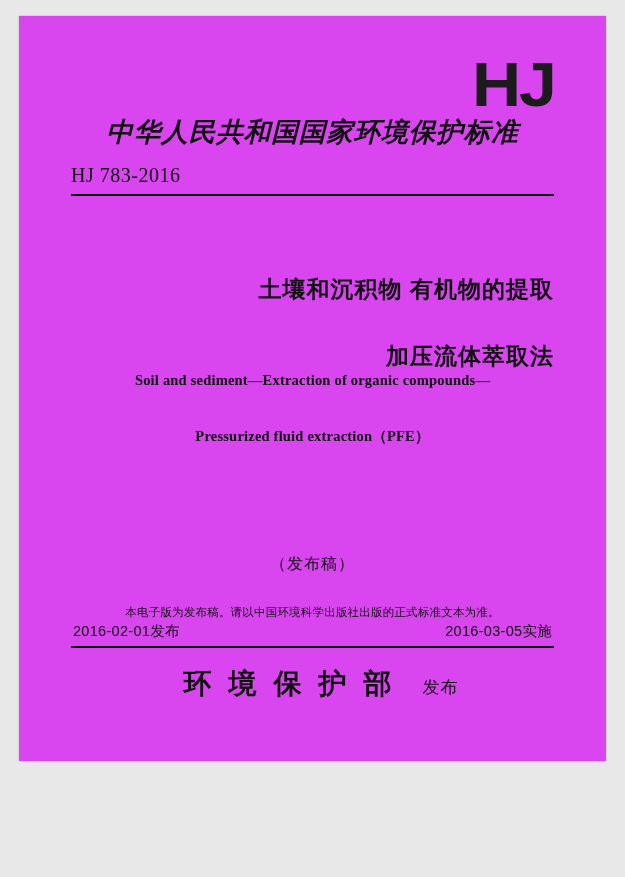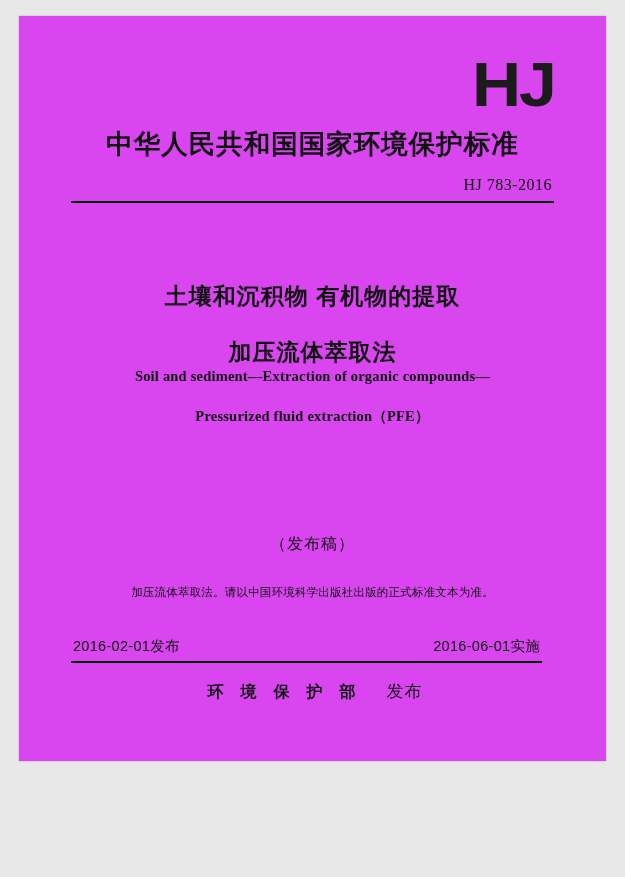--- a/index.html
+++ b/index.html
@@ -45,59 +45,59 @@
     display: inline-block;
     transform: scaleX(1.08);
   }
   .std-title {
     text-align: center;
     font-family: "Liberation Sans", sans-serif;
     font-weight: bold;
     font-size: 26.5px;
     letter-spacing: 1px;
     color: #111;
-    margin-top: 12px;
+    font-style: italic;
   }
   .std-code {
-    text-align: right;
+    text-align: left;
     font-family: "Liberation Serif", serif;
-    font-size: 16px;
+    font-size: 20px;
     letter-spacing: 0.5px;
     color: #111;
     margin-top: 14px;
     padding-right: 2px;
   }
   .rule {
     border: 0;
     border-top: 2px solid #000;
     margin: 7px 0 0 0;
   }
 
   
   .doc-title-cn {
-    text-align: center;
+    text-align: right;
     font-family: "Liberation Sans", sans-serif;
     font-weight: bold;
     font-size: 23px;
     color: #111;
     letter-spacing: 1px;
   }
   .doc-title-cn.l1 { margin-top: 78px; }
-  .doc-title-cn.l2 { margin-top: 25px; }
+  .doc-title-cn.l2 { margin-top: 36px; }
 
   .doc-title-en {
     text-align: center;
     font-family: "Liberation Serif", serif;
     font-weight: bold;
     font-size: 14.5px;
     color: #111;
     letter-spacing: 0.2px;
   }
   .doc-title-en.l1 { }
-  .doc-title-en.l2 { margin-top: 22px; }
+  .doc-title-en.l2 { margin-top: 38px; }
 
   .draft-mark {
     text-align: center;
     font-family: "Liberation Sans", sans-serif;
     font-size: 16px;
     color: #111;
     margin-top: 108px;
     letter-spacing: 1px;
   }
   .notice {
@@ -106,21 +106,21 @@
     font-size: 11.5px;
     color: #111;
     margin-top: 30px;
     letter-spacing: 0.2px;
   }
 
   
   .footer {
     position: absolute;
     left: 52px;
-    right: 64px;
+    right: 52px;
     bottom: 58px;
   }
   .dates {
     display: flex;
     justify-content: space-between;
     align-items: flex-end;
     font-family: "Liberation Sans", sans-serif;
     font-size: 14.5px;
     color: #111;
     padding: 0 2px 5px 2px;
@@ -133,21 +133,21 @@
   }
   .issuer {
     display: flex;
     justify-content: center;
     align-items: baseline;
     margin-top: 17px;
   }
   .issuer-name {
     font-family: Liberation Sans, sans-serif;
     font-weight: bold;
-    font-size: 16px;
+    font-size: 28px;
     letter-spacing: 17px;
     color: #111;
     padding-left: 17px;
   }
   .issuer-verb {
     font-family: "Liberation Sans", sans-serif;
     font-size: 17px;
     color: #111;
     margin-left: 14px;
     letter-spacing: 1px;
@@ -170,28 +170,28 @@
     <hr class="rule">
 
     <div class="doc-title-cn l1">土壤和沉积物  有机物的提取</div>
     <div class="doc-title-cn l2">加压流体萃取法</div>
 
     <div class="doc-title-en l1">Soil and sediment—Extraction of organic compounds—</div>
     <div class="doc-title-en l2">Pressurized fluid extraction（PFE）</div>
 
     <div class="draft-mark">（发布稿）</div>
 
-    <div class="notice">加压流体萃取法。请以中国环境科学出版社出版的正式标准文本为准。</div>
+    <div class="notice">本电子版为发布稿。请以中国环境科学出版社出版的正式标准文本为准。</div>
 
   </div>
 
   <div class="footer">
     <div class="dates">
       <span>2016-02-01发布</span>
-      <span>2016-06-01实施</span>
+      <span>2016-03-05实施</span>
     </div>
     <hr class="footer-rule">
     <div class="issuer">
       <span class="issuer-name">环境保护部</span>
       <span class="issuer-verb">发布</span>
     </div>
   </div>
 </div>
 
 </body></html>

